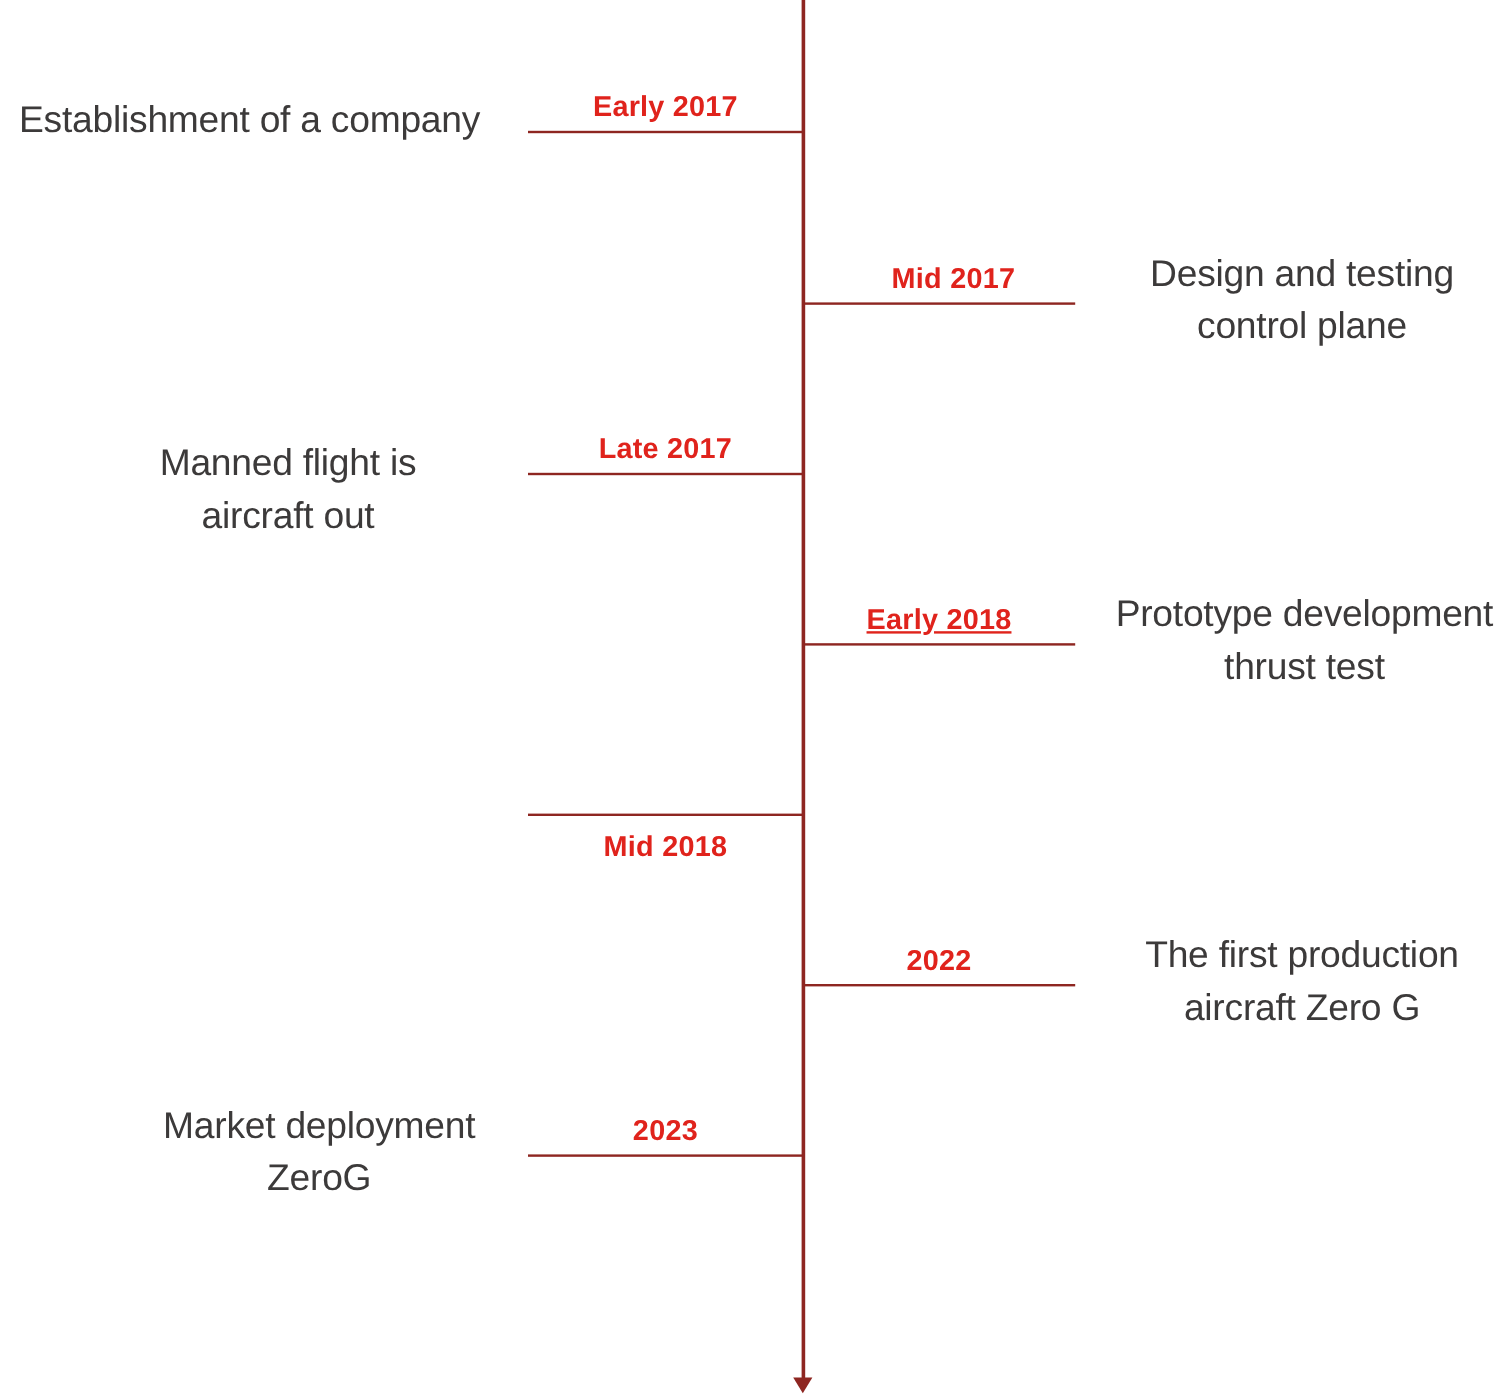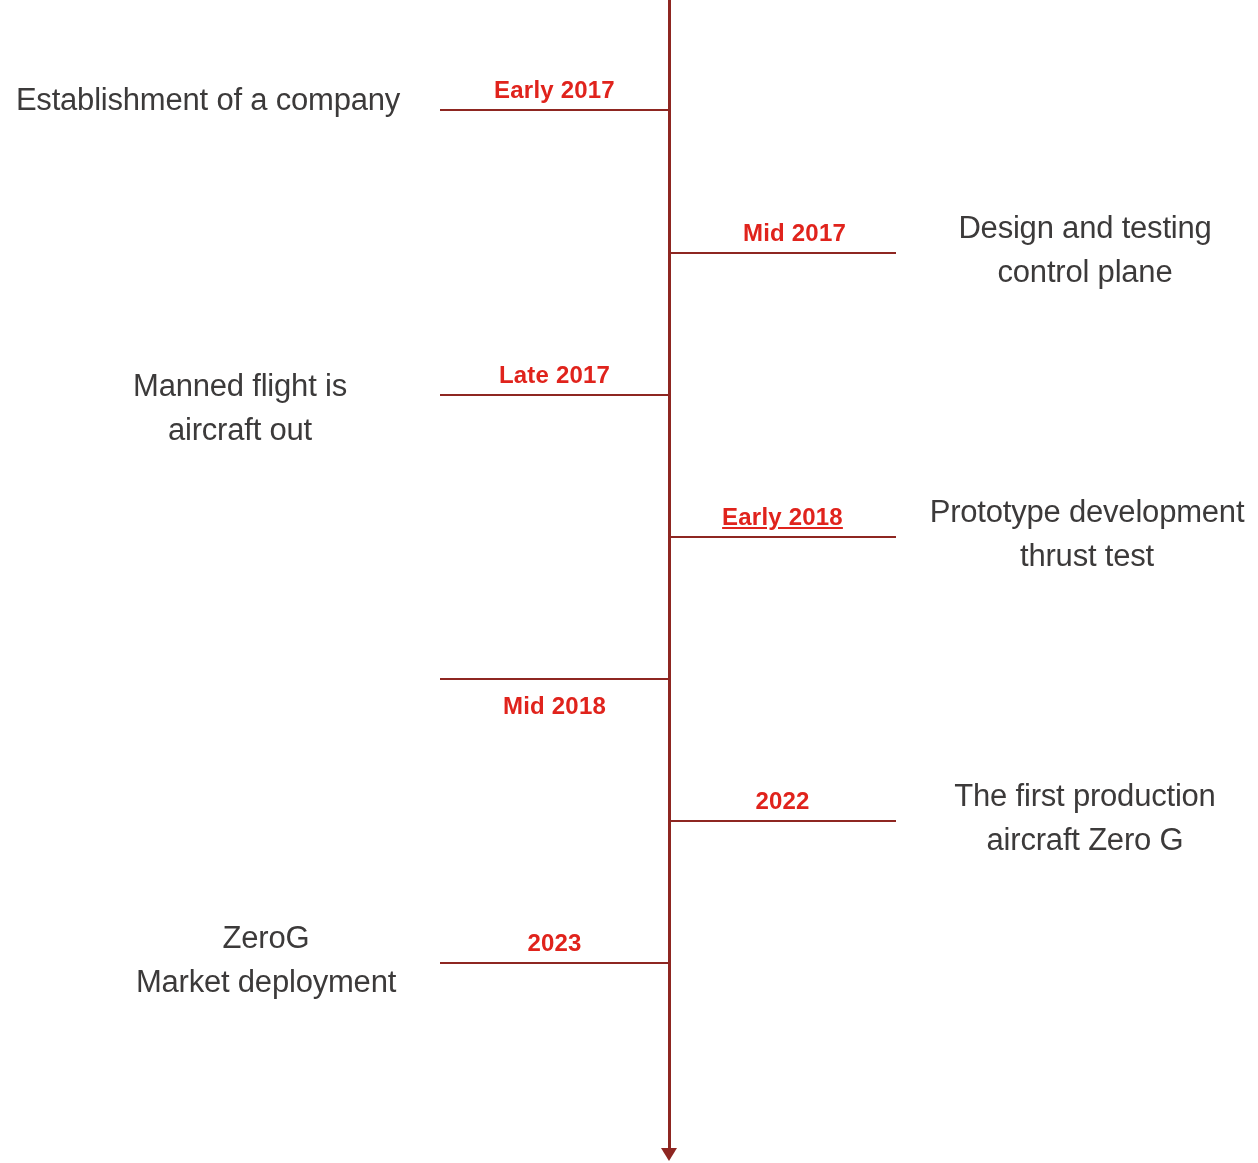--- a/index.html
+++ b/index.html
@@ -142,17 +142,17 @@
     <div class="label">
       <span>The first production</span>
       <span>aircraft Zero G</span>
     </div>
   </div>
 
   <div class="event e7">
     <div class="connector side-left"></div>
     <div class="date side-left">2023</div>
     <div class="label">
+      <span>Market deployment</span>
       <span>ZeroG</span>
-      <span>Market deployment</span>
     </div>
   </div>
 </div>
 
 </body></html>

